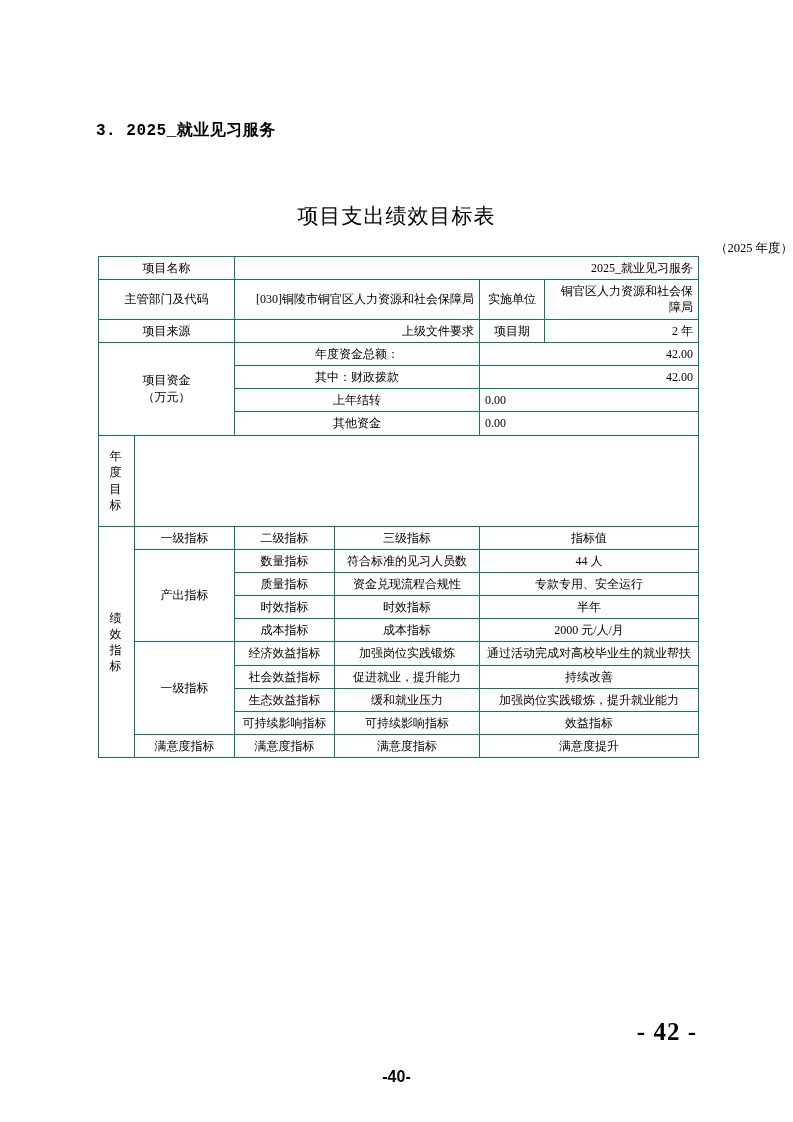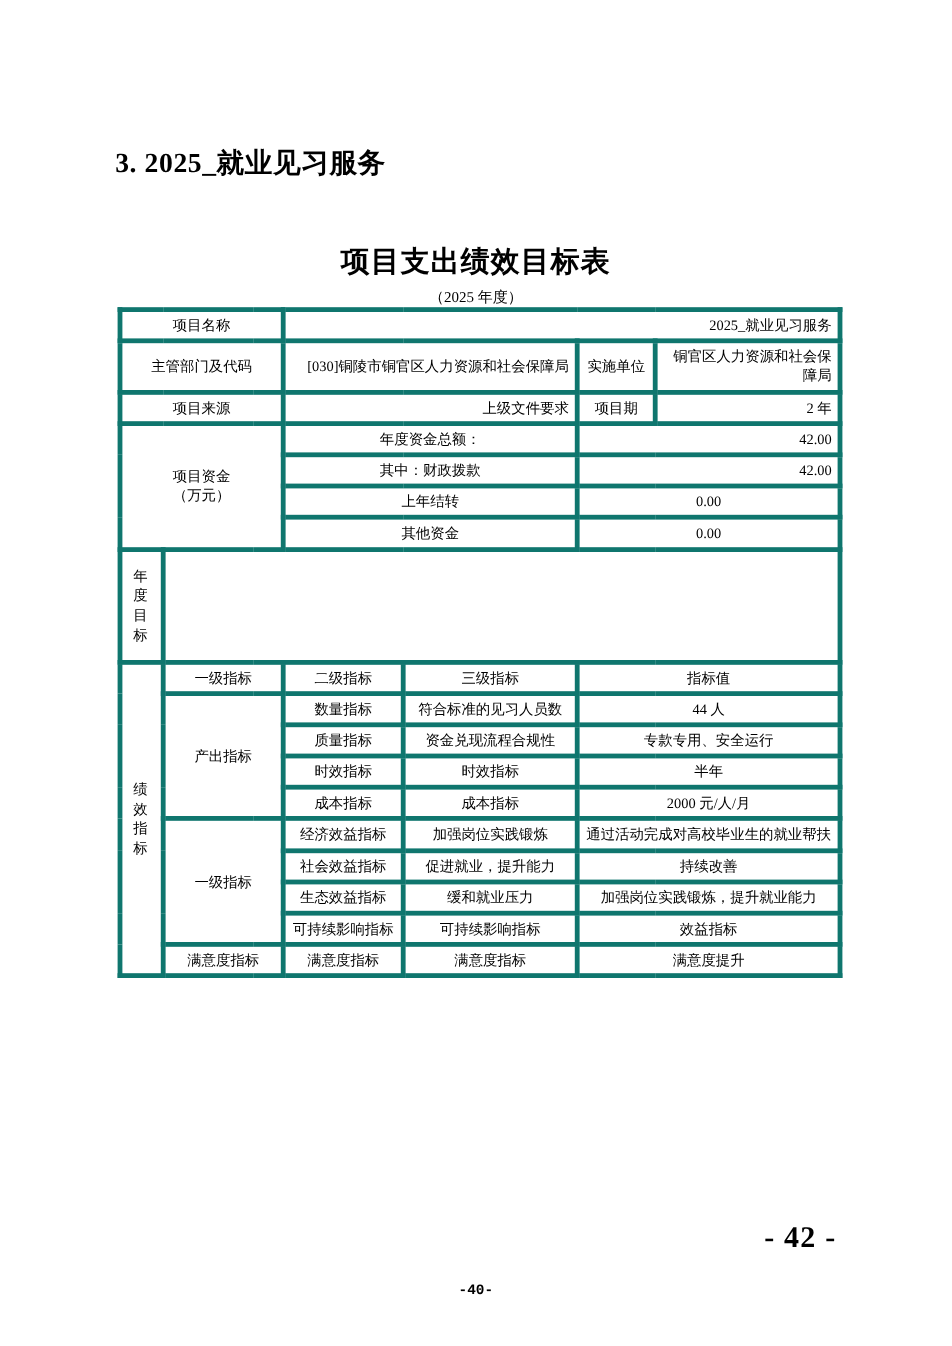--- a/index.html
+++ b/index.html
@@ -17,61 +17,61 @@
   .page {
     position: relative;
     width: 793px;
     height: 1122px;
     box-sizing: border-box;
   }
   .doc-heading {
     position: absolute;
     left: 96px;
     top: 120px;
-    font-family: Liberation Serif, serif;
-    font-size: 23px;
+    font-family: Liberation Mono, monospace;
+    font-size: 16px;
     font-weight: bold;
     letter-spacing: 0.5px;
   }
   .doc-title {
     position: absolute;
     left: 0;
     right: 0;
     top: 202px;
     text-align: center;
-    font-size: 24px;
-    font-weight: bold;
+    font-size: 21px;
+    font-weight: normal;
     letter-spacing: 1px;
   }
   .doc-subtitle {
     position: absolute;
     left: 0;
     right: 0;
     top: 240px;
-    text-align: center;
+    text-align: right;
     font-size: 12.5px;
   }
   table.perf {
     position: absolute;
     left: 98px;
     top: 256px;
     width: 600px;
     border-collapse: collapse;
     table-layout: fixed;
     font-size: 12px;
   }
   table.perf td {
-    border: 4px solid #0f766e;
+    border: 1px solid #0f766e;
     padding: 3px 5px;
     vertical-align: middle;
     line-height: 1.35;
   }
   .c-center { text-align: center; }
   .c-left { text-align: right; }
-  .c-right { text-align: center; }
+  .c-right { text-align: left; }
   .vertical {
     text-align: center;
     letter-spacing: 2px;
     line-height: 1.45;
     writing-mode: horizontal-tb;
     word-break: break-all;
     padding: 3px 2px;
   }
   .vert-word {
     display: block;
@@ -86,22 +86,22 @@
     font-size: 25px;
     font-weight: bold;
     letter-spacing: 1px;
   }
   .pagenum-footer {
     position: absolute;
     left: 0;
     right: 0;
     top: 1068px;
     text-align: center;
-    font-family: Liberation Mono, monospace;
-    font-size: 12px;
+    font-family: Liberation Sans, sans-serif;
+    font-size: 16px;
     font-weight: bold;
   }
 </style>
 </head>
 <body>
 
 <div class="page">
 
   <div class="doc-heading">3. 2025_就业见习服务</div>
 

